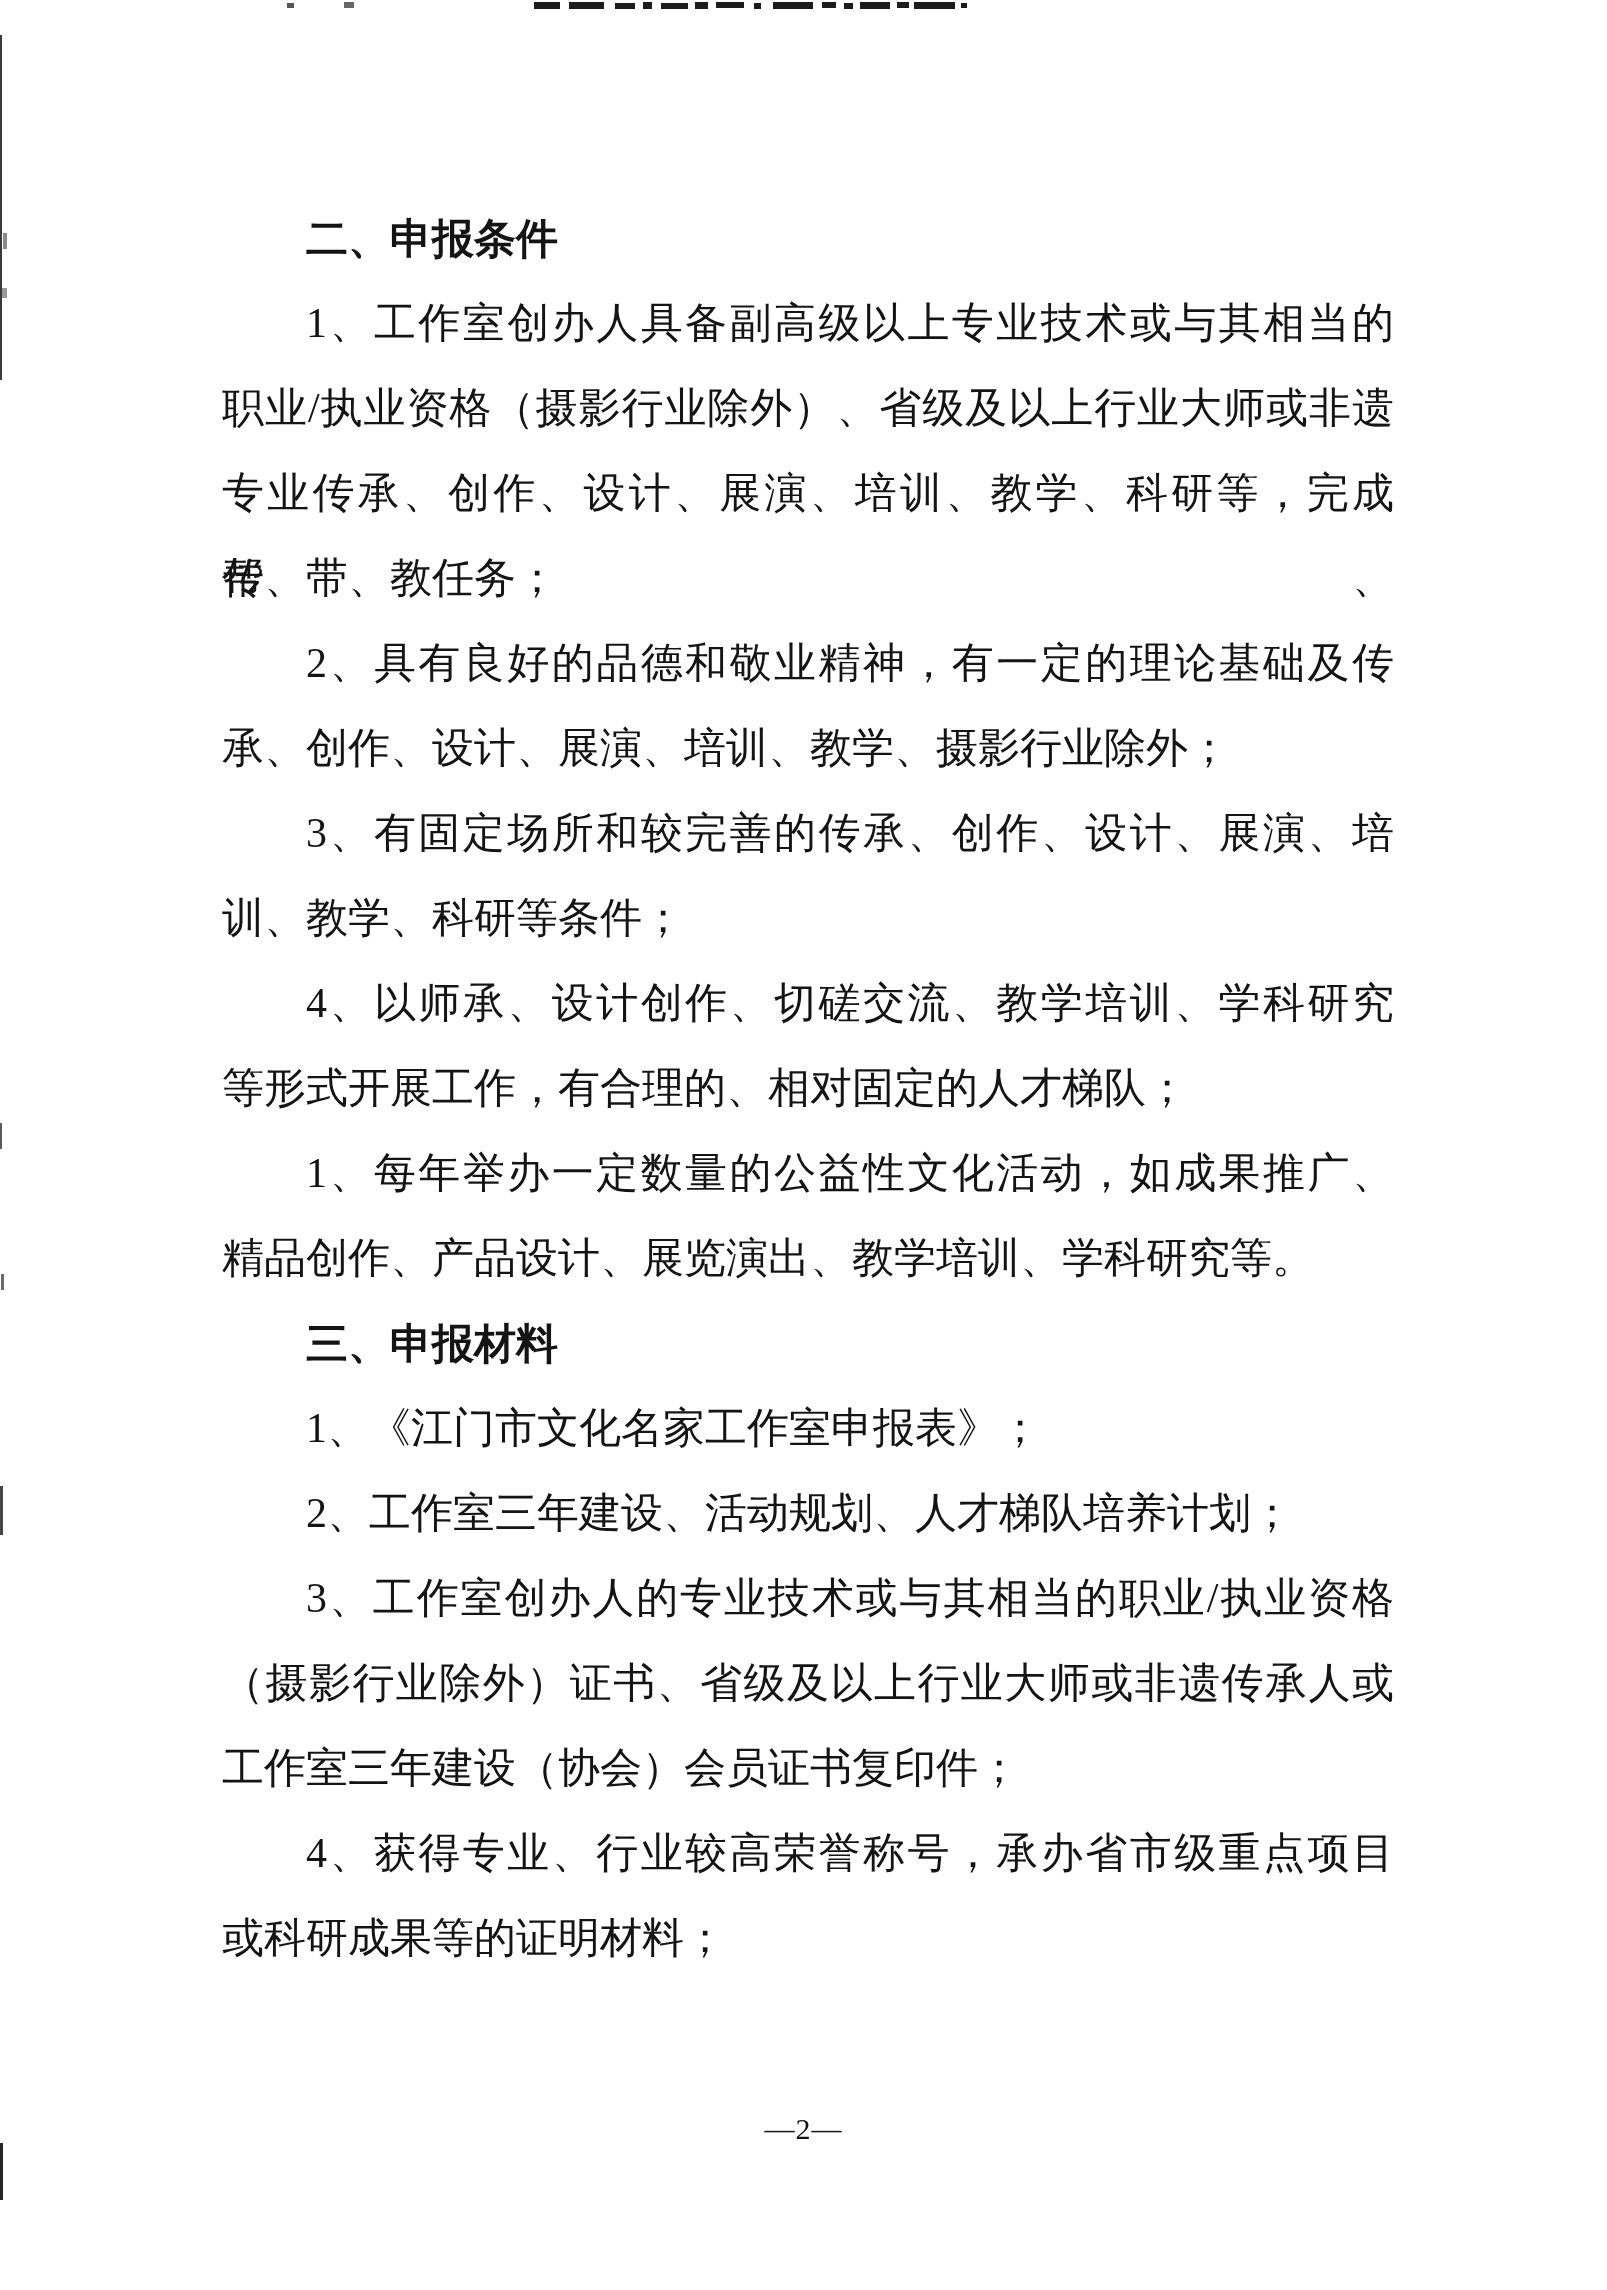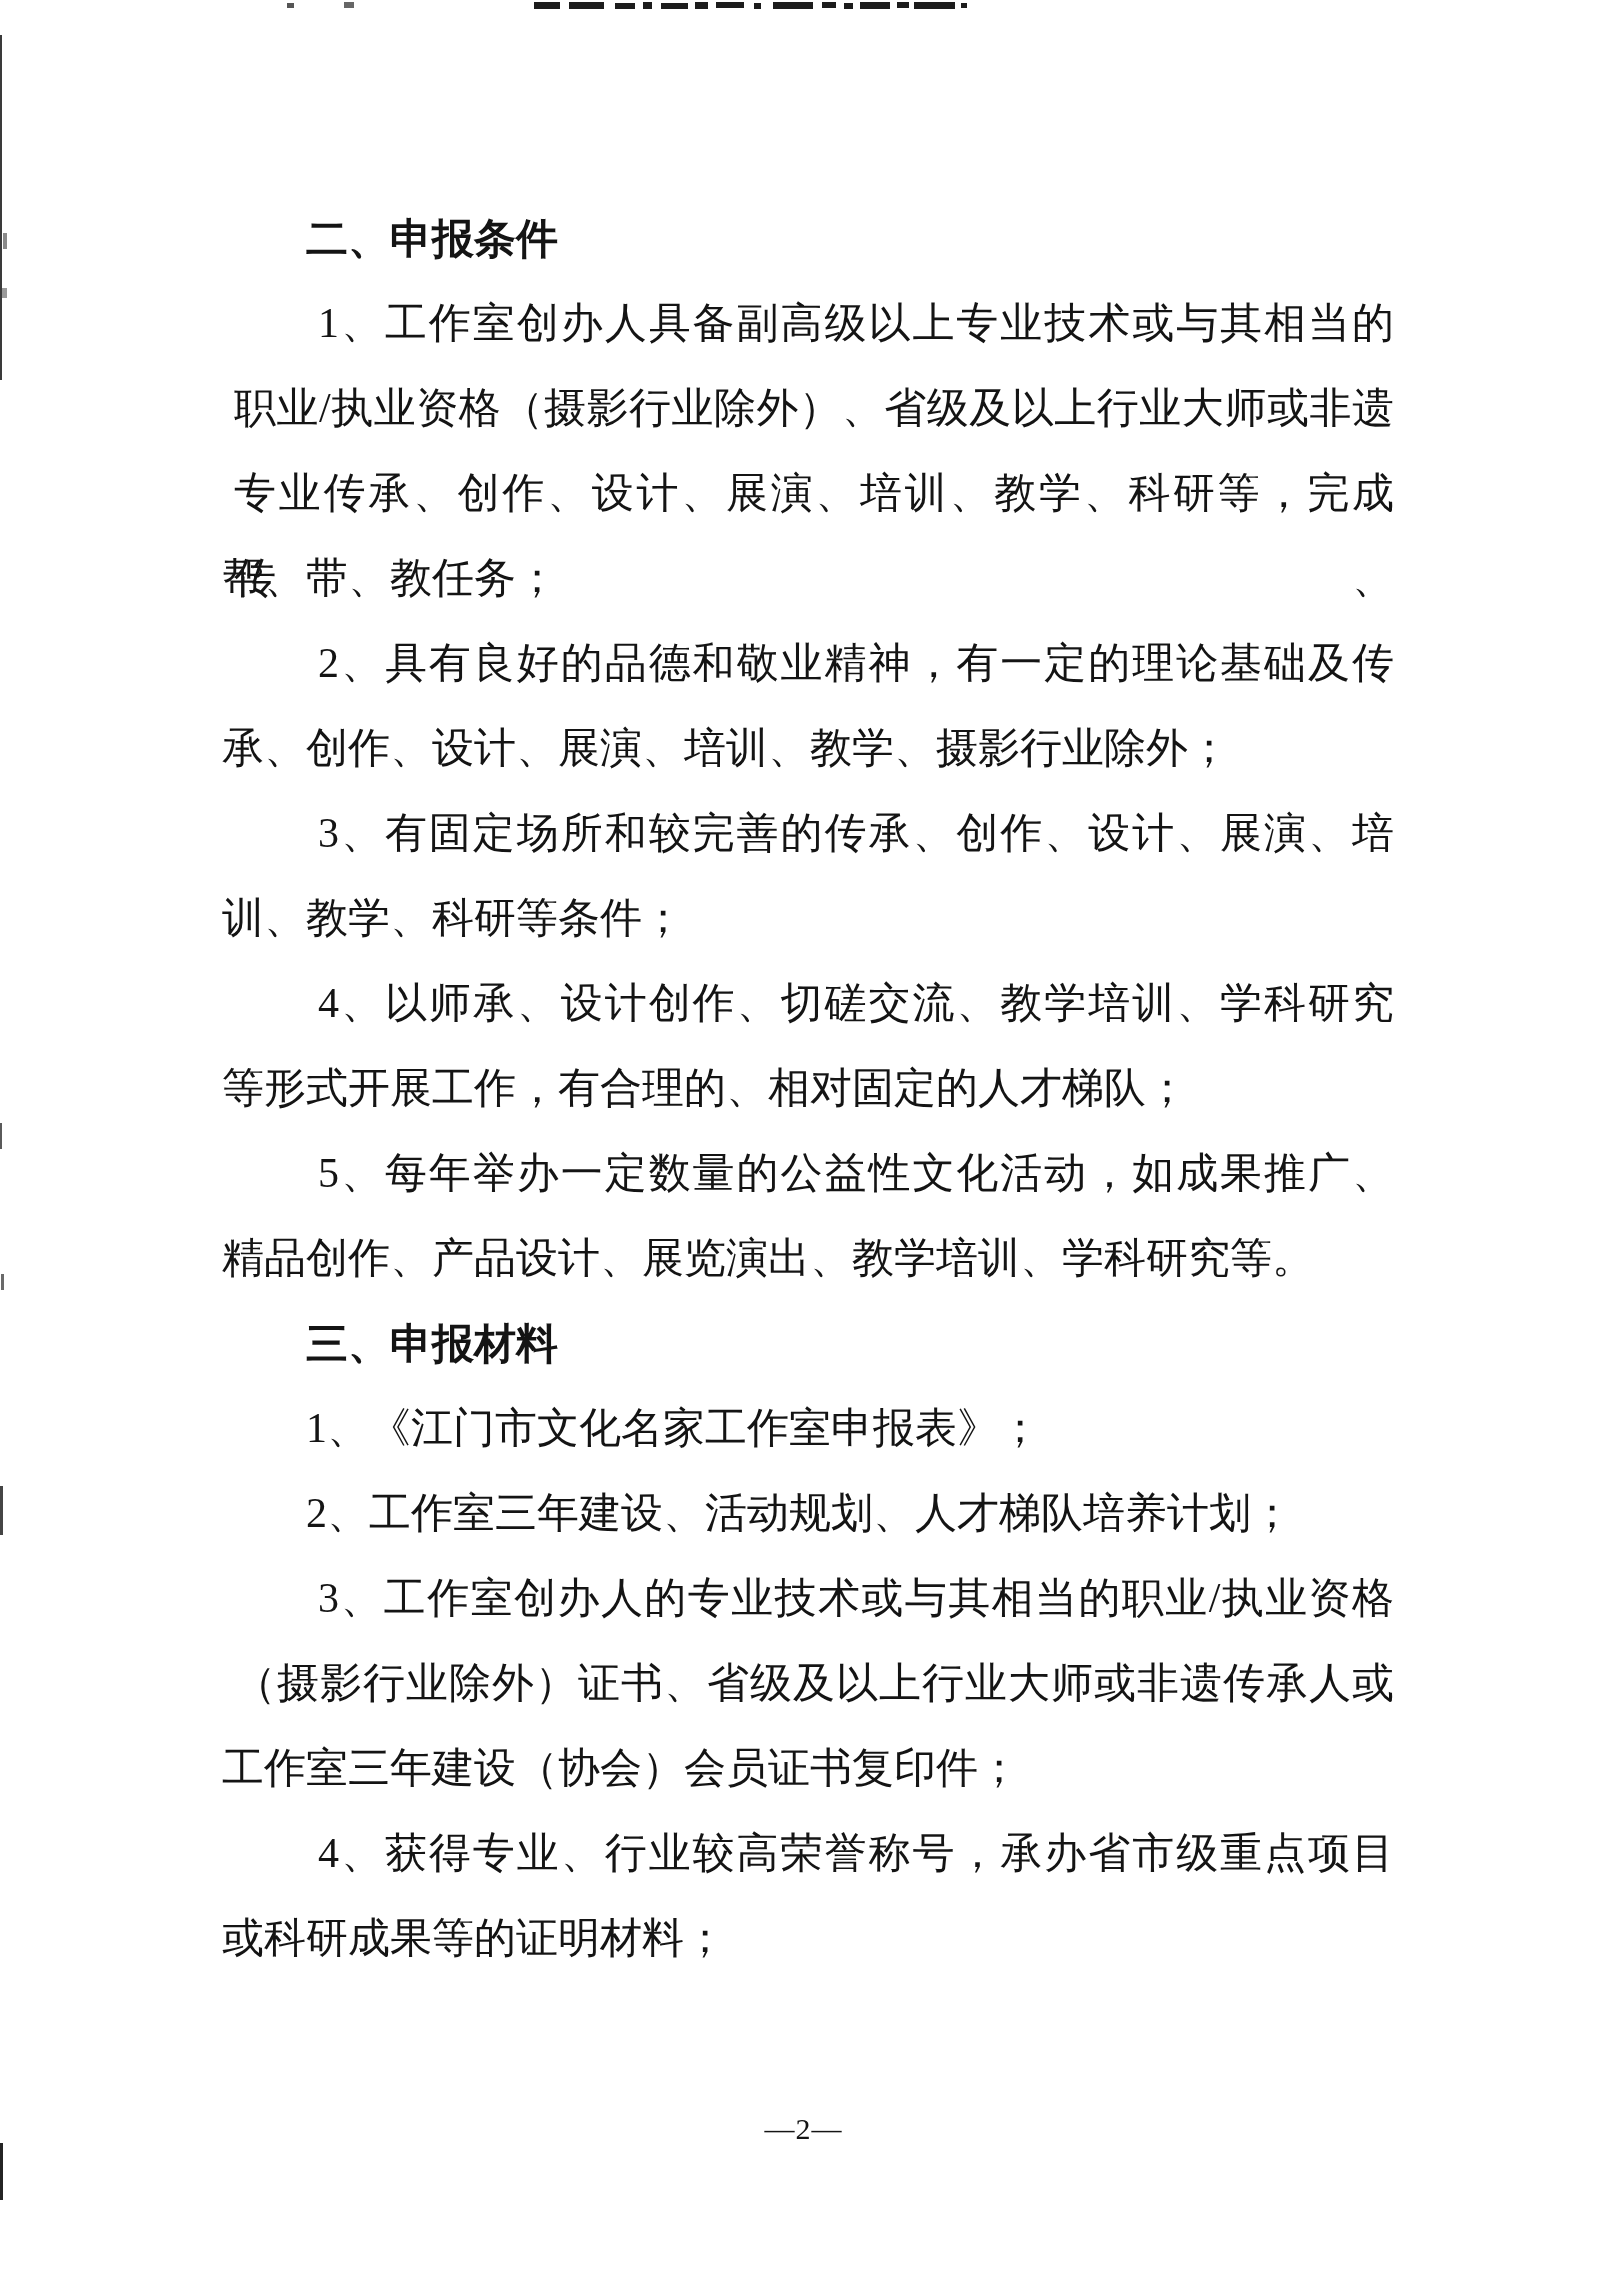--- a/index.html
+++ b/index.html
@@ -22,21 +22,20 @@
     line-height:85px;
     height:85px;
     white-space:nowrap;
     letter-spacing:0;
   }
   .just{
     white-space:normal;
     text-align:justify;
     text-align-last:justify;
     text-justify:inter-character;
-    margin-left:12px;
   }
   .ind{ text-indent:84px; }
   .h{
     font-weight:700;
     font-family:"Liberation Sans", sans-serif;
   }
   .footer{
     position:absolute;
     left:0;top:2109px;
     width:100%;
@@ -89,21 +88,21 @@
     <div class="ln ind just">1、工作室创办人具备副高级以上专业技术或与其相当的</div>
     <div class="ln just">职业/执业资格（摄影行业除外）、省级及以上行业大师或非遗</div>
     <div class="ln just">专业传承、创作、设计、展演、培训、教学、科研等，完成传、</div>
     <div class="ln">帮、带、教任务；</div>
     <div class="ln ind just">2、具有良好的品德和敬业精神，有一定的理论基础及传</div>
     <div class="ln">承、创作、设计、展演、培训、教学、摄影行业除外；</div>
     <div class="ln ind just">3、有固定场所和较完善的传承、创作、设计、展演、培</div>
     <div class="ln">训、教学、科研等条件；</div>
     <div class="ln ind just">4、以师承、设计创作、切磋交流、教学培训、学科研究</div>
     <div class="ln">等形式开展工作，有合理的、相对固定的人才梯队；</div>
-    <div class="ln ind just">5、每年举办一定数量的公益性文化活动，如成果推广、</div>
+    <div class="ln ind just">1、每年举办一定数量的公益性文化活动，如成果推广、</div>
     <div class="ln">精品创作、产品设计、展览演出、教学培训、学科研究等。</div>
     <div class="ln h ind">三、申报材料</div>
     <div class="ln ind">1、《江门市文化名家工作室申报表》；</div>
     <div class="ln ind">2、工作室三年建设、活动规划、人才梯队培养计划；</div>
     <div class="ln ind just">3、工作室创办人的专业技术或与其相当的职业/执业资格</div>
     <div class="ln just">（摄影行业除外）证书、省级及以上行业大师或非遗传承人或</div>
     <div class="ln">工作室三年建设（协会）会员证书复印件；</div>
     <div class="ln ind just">4、获得专业、行业较高荣誉称号，承办省市级重点项目</div>
     <div class="ln">或科研成果等的证明材料；</div>
   </div>

